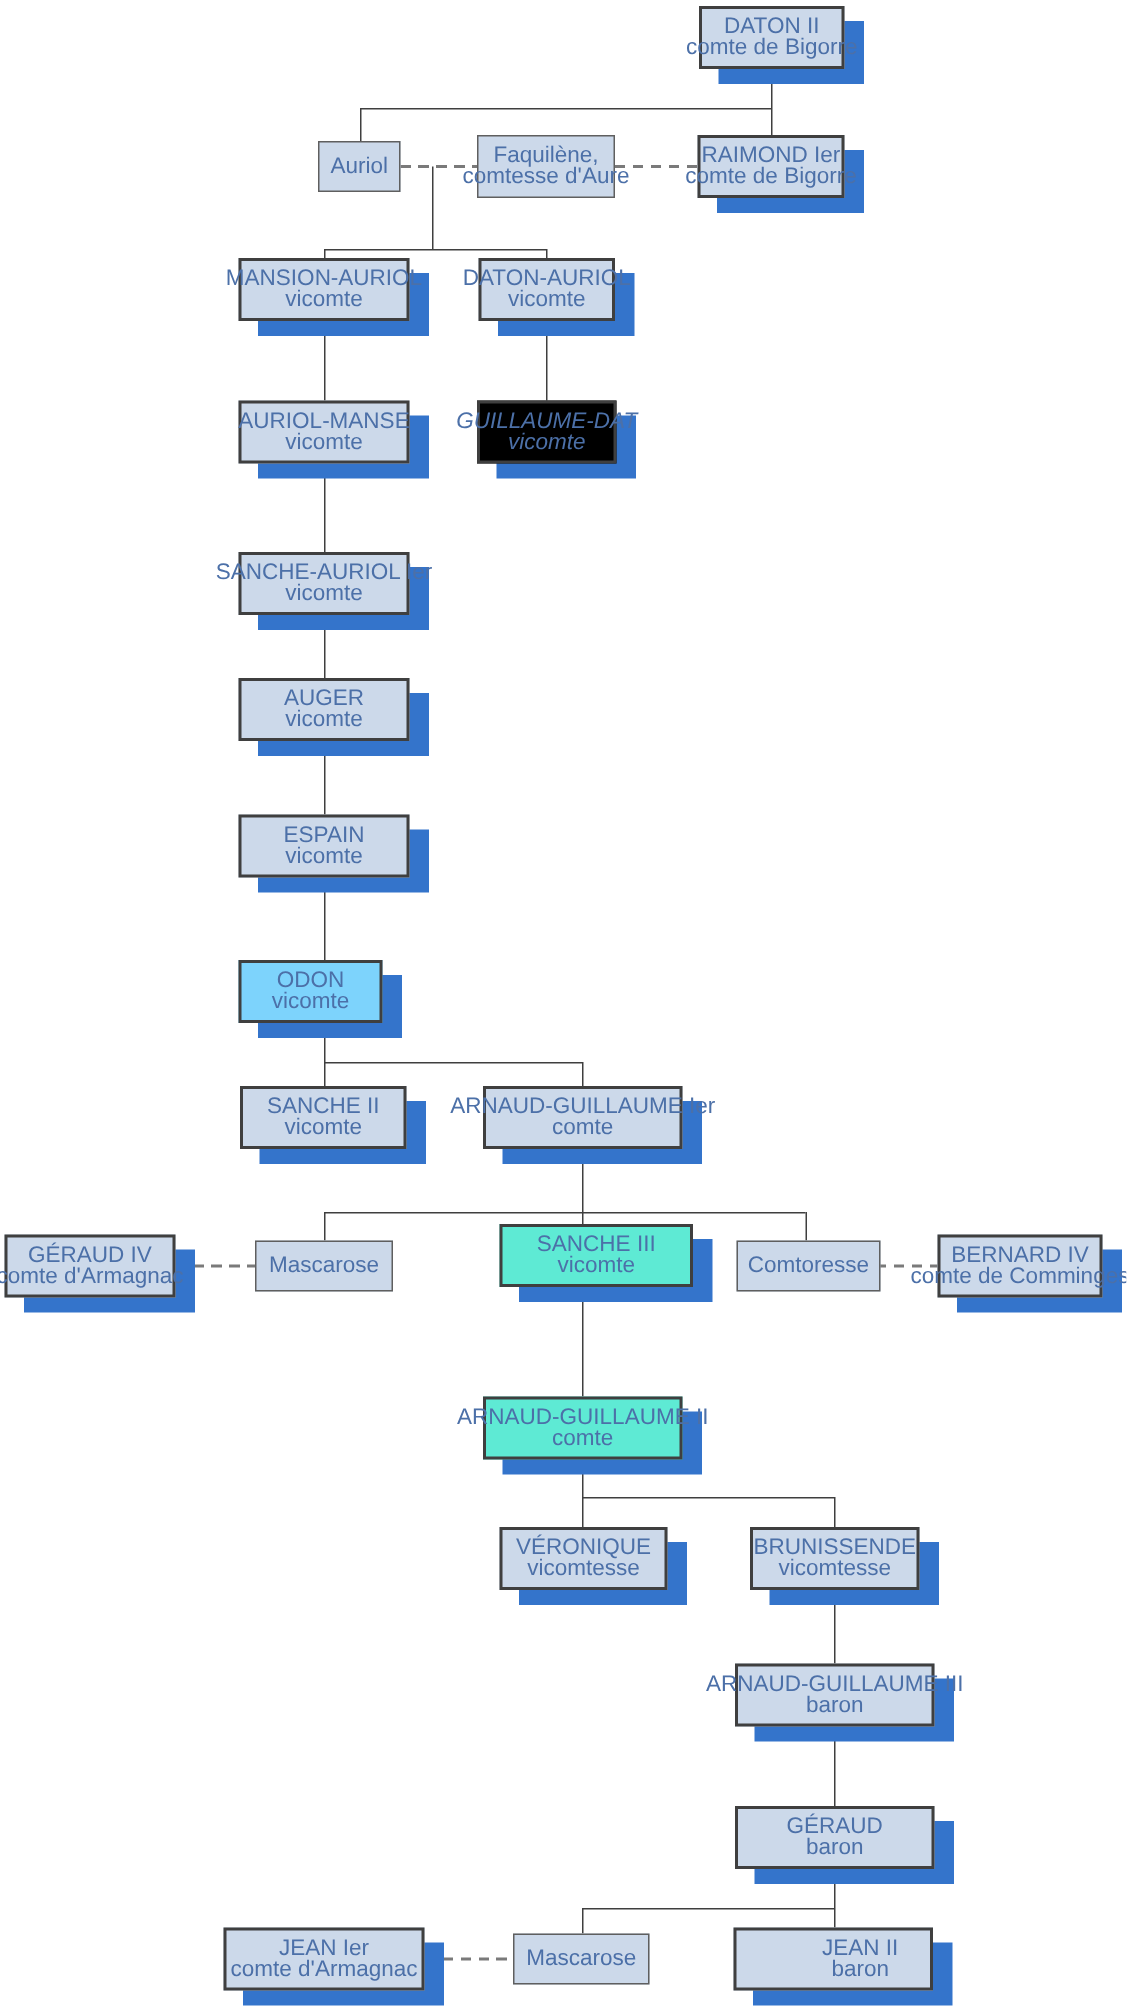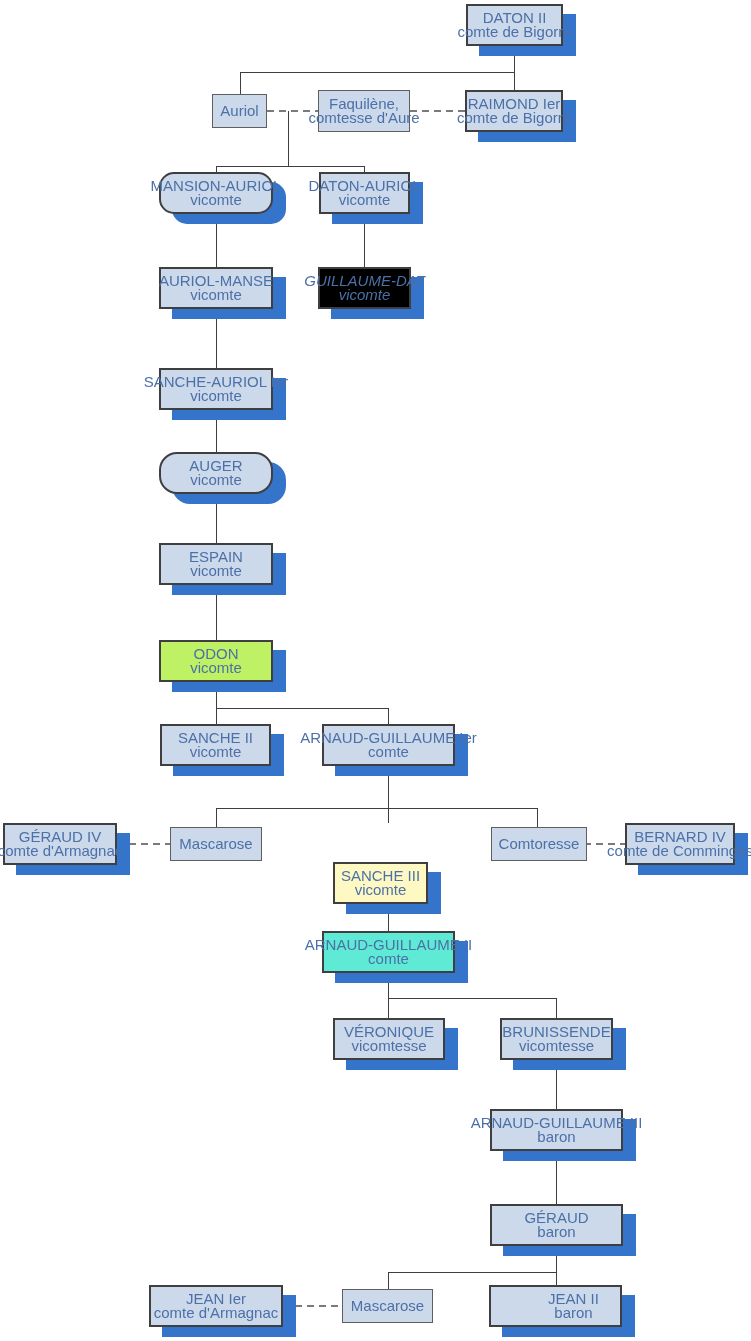--- a/index.html
+++ b/index.html
@@ -85,68 +85,68 @@
         <div>Auriol</div>
       </div>
       <div class="node plain" style="left: 318px; top: 90px; width: 92px; height: 42px; background: rgb(204, 217, 234); color: rgb(76, 112, 168); border-color: rgb(95, 95, 95);">
         <div>Faquilène,</div>
         <div>comtesse d'Aure</div>
       </div>
       <div class="node shadowed" style="left: 465px; top: 90px; width: 98px; height: 42px; background: rgb(204, 217, 234); color: rgb(76, 112, 168); border-color: rgb(63, 63, 63); box-shadow: rgb(52, 116, 203) 13px 10px 0px 0px;">
         <div>RAIMOND Ier</div>
         <div>comte de Bigorre</div>
       </div>
-      <div class="node shadowed" style="left: 159px; top: 172px; width: 114px; height: 42px; background: rgb(204, 217, 234); color: rgb(76, 112, 168); border-color: rgb(63, 63, 63); box-shadow: rgb(52, 116, 203) 13px 10px 0px 0px; border-radius: 15px;">
+      <div class="node shadowed" style="left: 159px; top: 172px; width: 114px; height: 42px; background: rgb(204, 217, 234); color: rgb(76, 112, 168); border-color: rgb(63, 63, 63); box-shadow: rgb(52, 116, 203) 13px 10px 0px 0px;">
         <div>MANSION-AURIOL</div>
         <div>vicomte</div>
       </div>
       <div class="node shadowed" style="left: 319px; top: 172px; width: 91px; height: 42px; background: rgb(204, 217, 234); color: rgb(76, 112, 168); border-color: rgb(63, 63, 63); box-shadow: rgb(52, 116, 203) 13px 10px 0px 0px;">
         <div>DATON-AURIOL</div>
         <div>vicomte</div>
       </div>
       <div class="node shadowed" style="left: 159px; top: 267px; width: 114px; height: 42px; background: rgb(204, 217, 234); color: rgb(76, 112, 168); border-color: rgb(63, 63, 63); box-shadow: rgb(52, 116, 203) 13px 10px 0px 0px;">
         <div>AURIOL-MANSE</div>
         <div>vicomte</div>
       </div>
       <div class="node shadowed" style="left: 318px; top: 267px; width: 93px; height: 42px; background: #000000; color: rgb(76, 112, 168); border-color: rgb(63, 63, 63); box-shadow: rgb(52, 116, 203) 13px 10px 0px 0px; font-style: italic;">
         <div>GUILLAUME-DAT</div>
         <div>vicomte</div>
       </div>
       <div class="node shadowed" style="left: 159px; top: 368px; width: 114px; height: 42px; background: rgb(204, 217, 234); color: rgb(76, 112, 168); border-color: rgb(63, 63, 63); box-shadow: rgb(52, 116, 203) 13px 10px 0px 0px;">
         <div>SANCHE-AURIOL Ier</div>
         <div>vicomte</div>
       </div>
-      <div class="node shadowed" style="left: 159px; top: 452px; width: 114px; height: 42px; background: rgb(204, 217, 234); color: rgb(76, 112, 168); border-color: rgb(63, 63, 63); box-shadow: rgb(52, 116, 203) 13px 10px 0px 0px; border-radius: 18px;">
+      <div class="node shadowed" style="left: 159px; top: 452px; width: 114px; height: 42px; background: rgb(204, 217, 234); color: rgb(76, 112, 168); border-color: rgb(63, 63, 63); box-shadow: rgb(52, 116, 203) 13px 10px 0px 0px;">
         <div>AUGER</div>
         <div>vicomte</div>
       </div>
       <div class="node shadowed" style="left: 159px; top: 543px; width: 114px; height: 42px; background: rgb(204, 217, 234); color: rgb(76, 112, 168); border-color: rgb(63, 63, 63); box-shadow: rgb(52, 116, 203) 13px 10px 0px 0px;">
         <div>ESPAIN</div>
         <div>vicomte</div>
       </div>
-      <div class="node shadowed" style="left: 159px; top: 640px; width: 114px; height: 42px; background: #bef264; color: rgb(76, 112, 168); border-color: rgb(63, 63, 63); box-shadow: rgb(52, 116, 203) 13px 10px 0px 0px;">
+      <div class="node shadowed" style="left: 159px; top: 640px; width: 96px; height: 42px; background: #7dd3fc; color: rgb(76, 112, 168); border-color: rgb(63, 63, 63); box-shadow: rgb(52, 116, 203) 13px 10px 0px 0px;">
         <div>ODON</div>
         <div>vicomte</div>
       </div>
       <div class="node shadowed" style="left: 160px; top: 724px; width: 111px; height: 42px; background: rgb(204, 217, 234); color: rgb(76, 112, 168); border-color: rgb(63, 63, 63); box-shadow: rgb(52, 116, 203) 13px 10px 0px 0px;">
         <div>SANCHE II</div>
         <div>vicomte</div>
       </div>
       <div class="node shadowed" style="left: 322px; top: 724px; width: 133px; height: 42px; background: rgb(204, 217, 234); color: rgb(76, 112, 168); border-color: rgb(63, 63, 63); box-shadow: rgb(52, 116, 203) 13px 10px 0px 0px;">
         <div>ARNAUD-GUILLAUME Ier</div>
         <div>comte</div>
       </div>
       <div class="node shadowed" style="left: 3px; top: 823px; width: 114px; height: 42px; background: rgb(204, 217, 234); color: rgb(76, 112, 168); border-color: rgb(63, 63, 63); box-shadow: rgb(52, 116, 203) 13px 10px 0px 0px;">
         <div>GÉRAUD IV</div>
         <div>comte d'Armagnac</div>
       </div>
       <div class="node plain" style="left: 170px; top: 827px; width: 92px; height: 34px; background: rgb(204, 217, 234); color: rgb(76, 112, 168); border-color: rgb(95, 95, 95);">
         <div>Mascarose</div>
       </div>
-      <div class="node shadowed" style="left: 333px; top: 862px; width: 95px; height: 42px; background: #fef9c3; color: rgb(76, 112, 168); border-color: rgb(63, 63, 63); box-shadow: rgb(52, 116, 203) 13px 10px 0px 0px;">
+      <div class="node shadowed" style="left: 333px; top: 816px; width: 129px; height: 42px; background: #5eead4; color: rgb(76, 112, 168); border-color: rgb(63, 63, 63); box-shadow: rgb(52, 116, 203) 13px 10px 0px 0px;">
         <div>SANCHE III</div>
         <div>vicomte</div>
       </div>
       <div class="node plain" style="left: 491px; top: 827px; width: 96px; height: 34px; background: rgb(204, 217, 234); color: rgb(76, 112, 168); border-color: rgb(95, 95, 95);">
         <div>Comtoresse</div>
       </div>
       <div class="node shadowed" style="left: 625px; top: 823px; width: 110px; height: 42px; background: rgb(204, 217, 234); color: rgb(76, 112, 168); border-color: rgb(63, 63, 63); box-shadow: rgb(52, 116, 203) 13px 10px 0px 0px;">
         <div>BERNARD IV</div>
         <div>comte de Comminges</div>
       </div>

